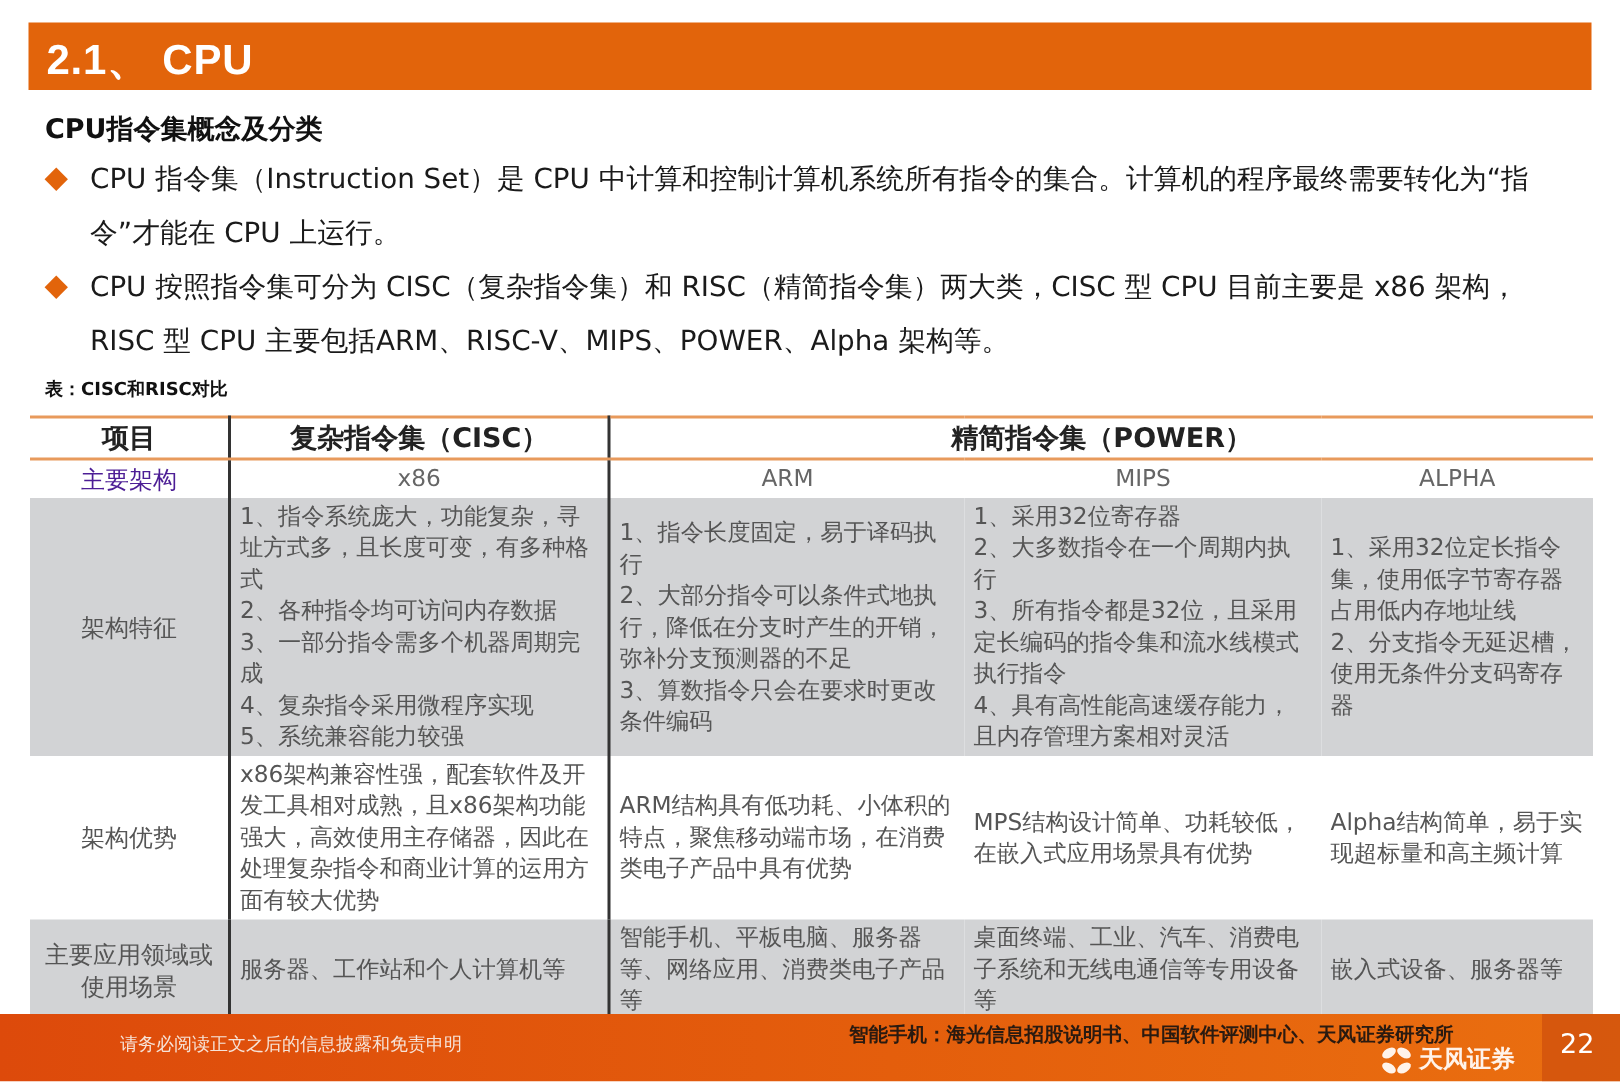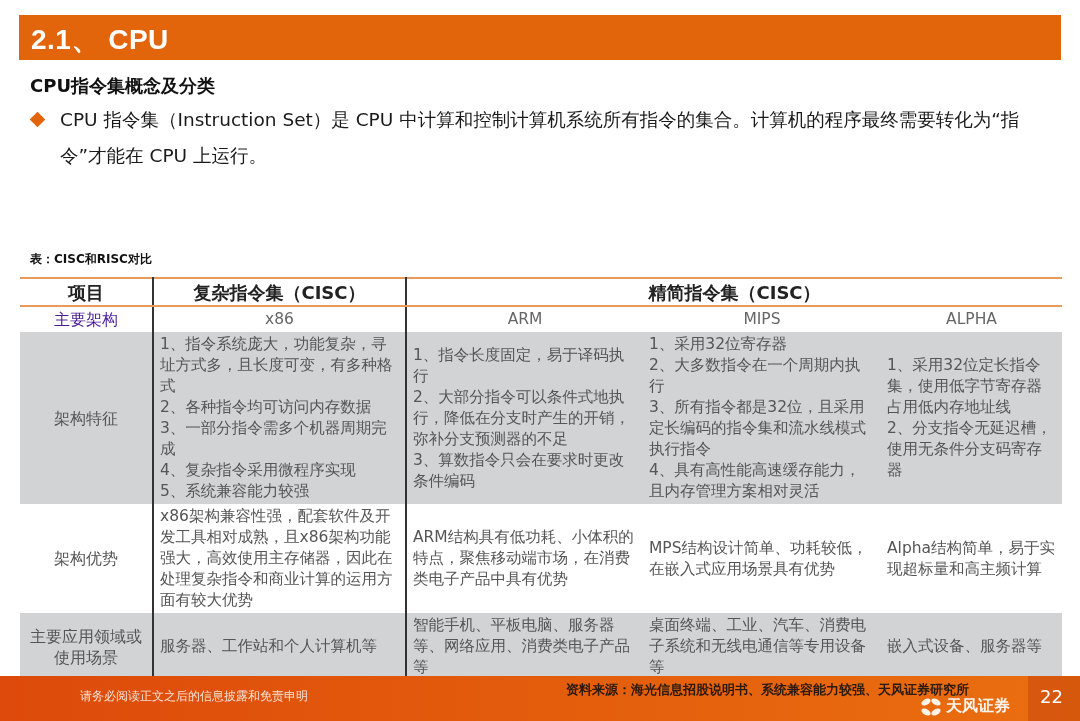--- a/index.html
+++ b/index.html
@@ -92,37 +92,41 @@
   <div class="title-text">2.1、 CPU</div>
 </div>
 
 <div class="subtitle">CPU指令集概念及分类</div>
 
 <div class="bullets">
   <div class="bullet">
     <span class="bullet-icon"></span>
     <span>CPU 指令集（Instruction Set）是 CPU 中计算和控制计算机系统所有指令的集合。计算机的程序最终需要转化为“指令”才能在 CPU 上运行。</span>
   </div>
+  <div class="bullet">
+    <span class="bullet-icon"></span>
+    <span>CPU 按照指令集可分为 CISC（复杂指令集）和 RISC（精简指令集）两大类，CISC 型 CPU 目前主要是 x86 架构，RISC 型 CPU 主要包括ARM、RISC-V、MIPS、POWER、Alpha 架构等。</span>
+  </div>
 </div>
 
 <div class="table-caption">表：CISC和RISC对比</div>
 
 <table class="cmp">
   <colgroup>
     <col style="width:133px">
     <col style="width:253px">
     <col style="width:237px">
     <col style="width:238px">
     <col style="width:181px">
   </colgroup>
   <tbody>
       <tr class="hdr-row">
     <th class="sep-right">项目</th>
     <th class="cisc-hdr sep-right">复杂指令集（CISC）</th>
-    <th class="risc-hdr" colspan="3">精简指令集（CISC）</th>
+    <th class="risc-hdr" colspan="3">精简指令集（POWER）</th>
   </tr>
   <tr class="arch-row">
     <td class="label sep-right">主要架构</td>
     <td class="sep-right">x86</td>
     <td>ARM</td>
     <td>MIPS</td>
     <td>ALPHA</td>
   </tr>
   <tr class="gray" style="height:170px">
     <td class="label sep-right">架构特征</td>
@@ -153,21 +157,21 @@
     <td class="sep-right">服务器、工作站和个人计算机等</td>
     <td>智能手机、平板电脑、服务器等、网络应用、消费类电子产品等</td>
     <td>桌面终端、工业、汽车、消费电子系统和无线电通信等专用设备等</td>
     <td>嵌入式设备、服务器等</td>
   </tr>
 </tbody>
   </table>
 
 <div class="footer">
   <div class="footer-left">请务必阅读正文之后的信息披露和免责申明</div>
-  <div class="footer-source">资料来源：海光信息招股说明书、系统兼容能力较强、天风证券研究所</div>
+  <div class="footer-source">智能手机：海光信息招股说明书、中国软件评测中心、天风证券研究所</div>
   <div class="logo">
     <svg class="logo-mark" viewBox="0 0 22 20">
       <ellipse cx="6" cy="5" rx="5" ry="3" fill="#fff3ea" transform="rotate(-30 6 5)"></ellipse>
       <ellipse cx="16" cy="5" rx="5" ry="3" fill="#fff3ea" transform="rotate(30 16 5)"></ellipse>
       <ellipse cx="6" cy="15" rx="5" ry="3" fill="#fff3ea" transform="rotate(30 6 15)"></ellipse>
       <ellipse cx="16" cy="15" rx="5" ry="3" fill="#fff3ea" transform="rotate(-30 16 15)"></ellipse>
     </svg>
     <span class="logo-text">天风证券</span>
   </div>
   <div class="page-box"></div>

